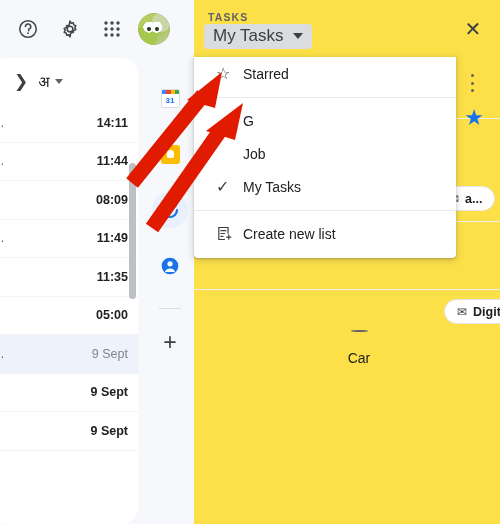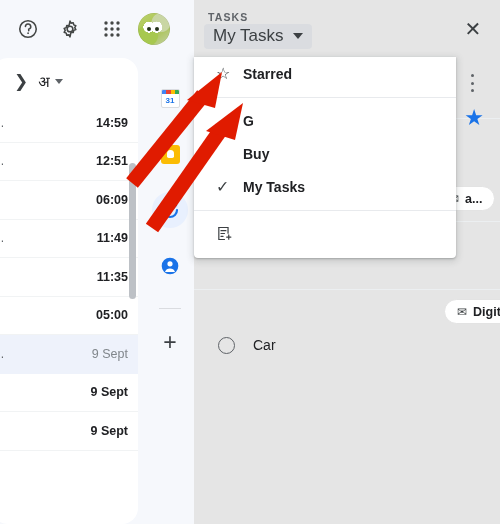--- a/index.html
+++ b/index.html
@@ -99,21 +99,21 @@
   }
   .icon-keep .bulb { width: 7px; height: 8px; border-radius: 4px 4px 2px 2px; background: #fff; }
   .icon-tasks { width: 20px; height: 20px; }
   .icon-contacts { width: 20px; height: 20px; }
   .rail-div { width: 22px; height: 1px; background: #dadce0; margin: 4px 0 2px; }
   .rail-plus { font-size: 23px; color: #3c4043; line-height: 1; }
 
   
   .tasks-panel {
     position: absolute; left: 194px; top: 0; width: 306px; height: 524px;
-    background: #e5e5e5;
+    background: #fde047;
   }
   .tasks-header { position: relative; height: 58px; }
   .tasks-label {
     position: absolute; left: 14px; top: 11px;
     font-size: 10.5px; letter-spacing: 1.1px; color: #5f6368; font-weight: bold;
   }
   .tasks-select {
     position: absolute; left: 10px; top: 24px;
     display: inline-flex; align-items: center; gap: 9px;
     background: #dadce0; border-radius: 4px; padding: 2px 9px 3px 9px;
@@ -148,40 +148,40 @@
   .chip .mailglyph { font-size: 12px; color: #3c4043; font-weight: normal; }
   .chip-hidden { position: absolute; left: 242px; top: 186px; }
   .chip-visible { position: absolute; left: 250px; top: 299px; }
 
   .hr-a { position: absolute; left: 0; top: 118px; width: 306px; height: 1px; background: #eceff1; }
   .hr-b { position: absolute; left: 0; top: 221px; width: 306px; height: 1px; background: #eceff1; }
   .hr-c { position: absolute; left: 0; top: 289px; width: 306px; height: 1px; background: #eceff1; }
 
   .task-row {
     position: absolute; left: 0; top: 330px; width: 306px; height: 30px;
-    display: flex; align-items: center; gap: 18px; padding-left: 24px;
+    display: flex; align-items: center; gap: 18px; padding-left: 24px; flex-direction: column;
   }
   .task-circle {
     width: 17px; height: 17px; border-radius: 50%; border: 1.6px solid #5f6368;
   }
   .task-title { font-size: 14px; color: #202124; }
 
   
   .menu {
     position: absolute; left: 0; top: 57px; width: 262px;
     background: #ffffff; border-radius: 0 0 4px 4px;
     box-shadow: 0 2px 6px 2px rgba(60,64,67,0.15), 0 1px 2px 0 rgba(60,64,67,0.3);
     padding: 0 0 8px 0; z-index: 20;
   }
   .menu-item {
     height: 33px; display: flex; align-items: center; padding-left: 22px; gap: 0;
     font-size: 14px; color: #202124;
   }
   .menu-ico { width: 26px; display: flex; align-items: center; justify-content: flex-start; color: #3c4043; }
-  .menu-label { padding-left: 27px; font-weight: bold; }
+  .menu-label { padding-left: 27px; }
   .menu-item.with-ico .menu-label { padding-left: 1px; }
   .menu-sep { height: 1px; background: #e8eaed; margin: 7px 0 6px 0; }
 
   .star-outline { font-size: 16px; color: #3c4043; line-height: 1; }
   .check-glyph { font-size: 16px; color: #3c4043; line-height: 1; }
 
   
   .arrows { position: absolute; left: 0; top: 0; width: 500px; height: 524px; z-index: 40; pointer-events: none; }
 </style>
 </head>
@@ -227,29 +227,29 @@
     <div class="mail-head">
       <span class="chev">❯</span>
       <span class="lang">
         <span>अ</span>
         <span class="caret-sm"></span>
       </span>
     </div>
     <div class="mail-rows" id="mail-rows">
         <div class="mail-row">
           <span class="mail-snippet">...</span>
-          <span class="mail-time">14:59</span>
+          <span class="mail-time">14:11</span>
         </div>
         <div class="mail-row">
           <span class="mail-snippet">...</span>
-          <span class="mail-time">12:51</span>
+          <span class="mail-time">11:44</span>
         </div>
         <div class="mail-row">
           <span class="mail-snippet">..</span>
-          <span class="mail-time">06:09</span>
+          <span class="mail-time">08:09</span>
         </div>
         <div class="mail-row">
           <span class="mail-snippet">...</span>
           <span class="mail-time">11:49</span>
         </div>
         <div class="mail-row">
           <span class="mail-snippet">..</span>
           <span class="mail-time">11:35</span>
         </div>
         <div class="mail-row">
@@ -339,21 +339,21 @@
             <span class="menu-ico">
               <span class="star-outline">☆</span>
             </span>
             <span class="menu-label">Starred</span>
           </div>
           <div class="menu-sep"></div>
           <div class="menu-item">
             <span class="menu-label">G</span>
           </div>
           <div class="menu-item">
-            <span class="menu-label">Buy</span>
+            <span class="menu-label">Job</span>
           </div>
           <div class="menu-item with-ico">
             <span class="menu-ico">
               <span class="check-glyph">✓</span>
             </span>
             <span class="menu-label">My Tasks</span>
           </div>
         </div>
       <div class="menu-sep"></div>
       <div class="menu-item with-ico">
@@ -361,20 +361,21 @@
           <svg width="17" height="17" viewBox="0 0 24 24" fill="none" stroke="#3c4043" stroke-width="1.7" stroke-linecap="round">
             <path d="M4 3.5h13v8"></path>
               <path d="M4 3.5v17h8"></path>
             <path d="M7 8h7"></path>
               <path d="M7 12h5"></path>
               <path d="M7 16h3"></path>
             <path d="M18 14v6"></path>
               <path d="M15 17h6"></path>
           </svg>
         </span>
+        <span class="menu-label">Create new list</span>
       </div>
     </div>
   </div>
 
   <svg class="arrows" viewBox="0 0 500 524">
     <g>
       <path d="M132 183 L203 95" stroke="#e01b00" stroke-width="15" stroke-linecap="butt" fill="none"></path>
       <path d="M222 72 L187 100 L215 108 Z" fill="#e01b00"></path>
     </g>
     <g>

